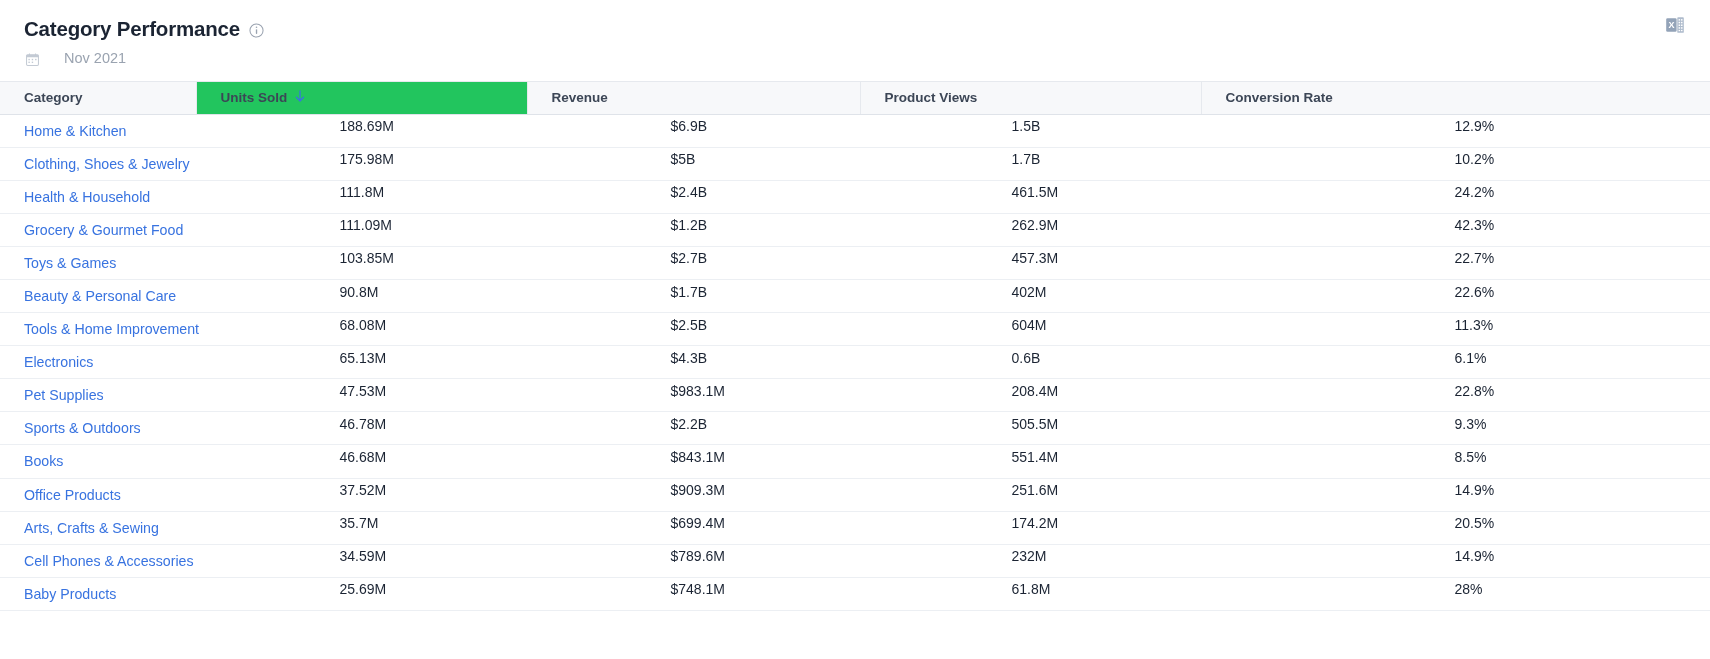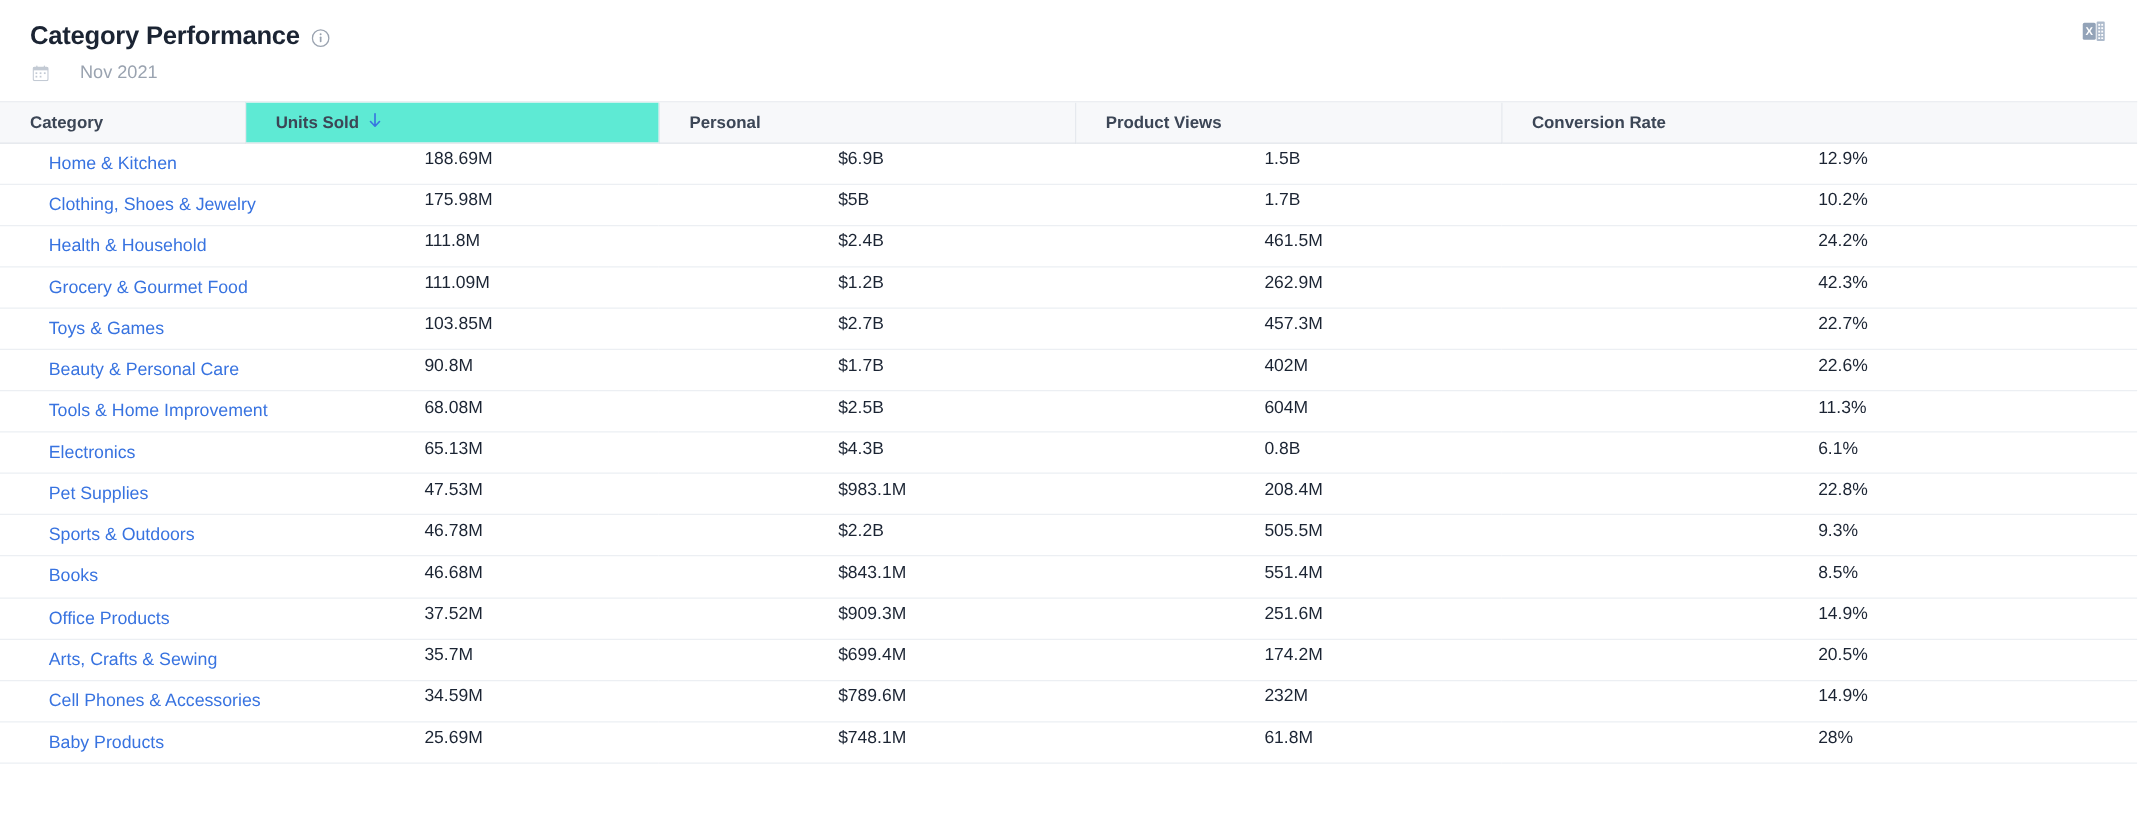--- a/index.html
+++ b/index.html
@@ -86,37 +86,37 @@
     font-weight: bold;
     color: #3c4656;
     text-align: left;
     padding: 0 0 0 24px;
     border-right: 1px solid #e6e9ee;
     border-bottom: 1px solid #dfe3e9;
     vertical-align: middle;
     white-space: nowrap;
   }
   thead th.sorted {
-    background: #5eead4;
+    background: #22c55e;
   }
   thead th.last { border-right: none; }
   .th-inner { display: flex; align-items: flex-end; gap: 7px; }
   .sort-arrow { color: #2f6fe4; font-size: 14px; line-height: 1; font-weight: bold; }
 
   tbody tr { height: 33.1px; }
   tbody td {
     border-bottom: 1px solid #eceff3;
     font-size: 14px;
     color: #1b2433;
     padding: 0;
     vertical-align: middle;
     white-space: nowrap;
   }
   td.cat {
-    padding-left: 39px;
+    padding-left: 24px;
     color: #3873e0;
     font-size: 14.2px;
     cursor: pointer;
   }
   .metric-cell { display: flex; align-items: center; padding-left: 24px; flex-direction: column; }
   .metric-val {
     font-size: 14px;
     color: #1b2433;
     flex: 0 0 auto;
     line-height: 16px;
@@ -220,21 +220,21 @@
               <span>Units Sold</span>
               <span class="sort-arrow">
                 <svg width="12" height="13" viewBox="0 0 12 13">
                   <path d="M6 1 L6 10.4 M2.4 7.2 L6 11 L9.6 7.2" fill="none" stroke="#3873e0" stroke-width="1.3" stroke-linecap="round" stroke-linejoin="round"></path>
                 </svg>
               </span>
             </div>
           </th>
           <th>
             <div class="th-inner">
-              <span>Personal</span>
+              <span>Revenue</span>
             </div>
           </th>
           <th>
             <div class="th-inner">
               <span>Product Views</span>
             </div>
           </th>
           <th class="last">
             <div class="th-inner">
               <span>Conversion Rate</span>
@@ -501,21 +501,21 @@
             <td>
               <div class="metric-cell">
                 <span class="metric-val mv-rev">$4.3B</span>
                 <div class="bar-track" style="background: rgb(228, 232, 237);">
                   <div class="bar-fill" style="width: 62.3%; background: rgb(66, 116, 238);"></div>
                 </div>
               </div>
             </td>
             <td>
               <div class="metric-cell">
-                <span class="metric-val mv-views">0.8B</span>
+                <span class="metric-val mv-views">0.6B</span>
                 <div class="bar-track" style="background: rgb(228, 232, 237);">
                   <div class="bar-fill" style="width: 64.7%; background: rgb(146, 171, 244);"></div>
                 </div>
               </div>
             </td>
             <td>
               <div class="metric-cell">
                 <span class="metric-val mv-conv">6.1%</span>
                 <div class="bar-track" style="background: rgb(228, 232, 237);">
                   <div class="bar-fill" style="width: 14.4%; background: rgb(192, 205, 249);"></div>

